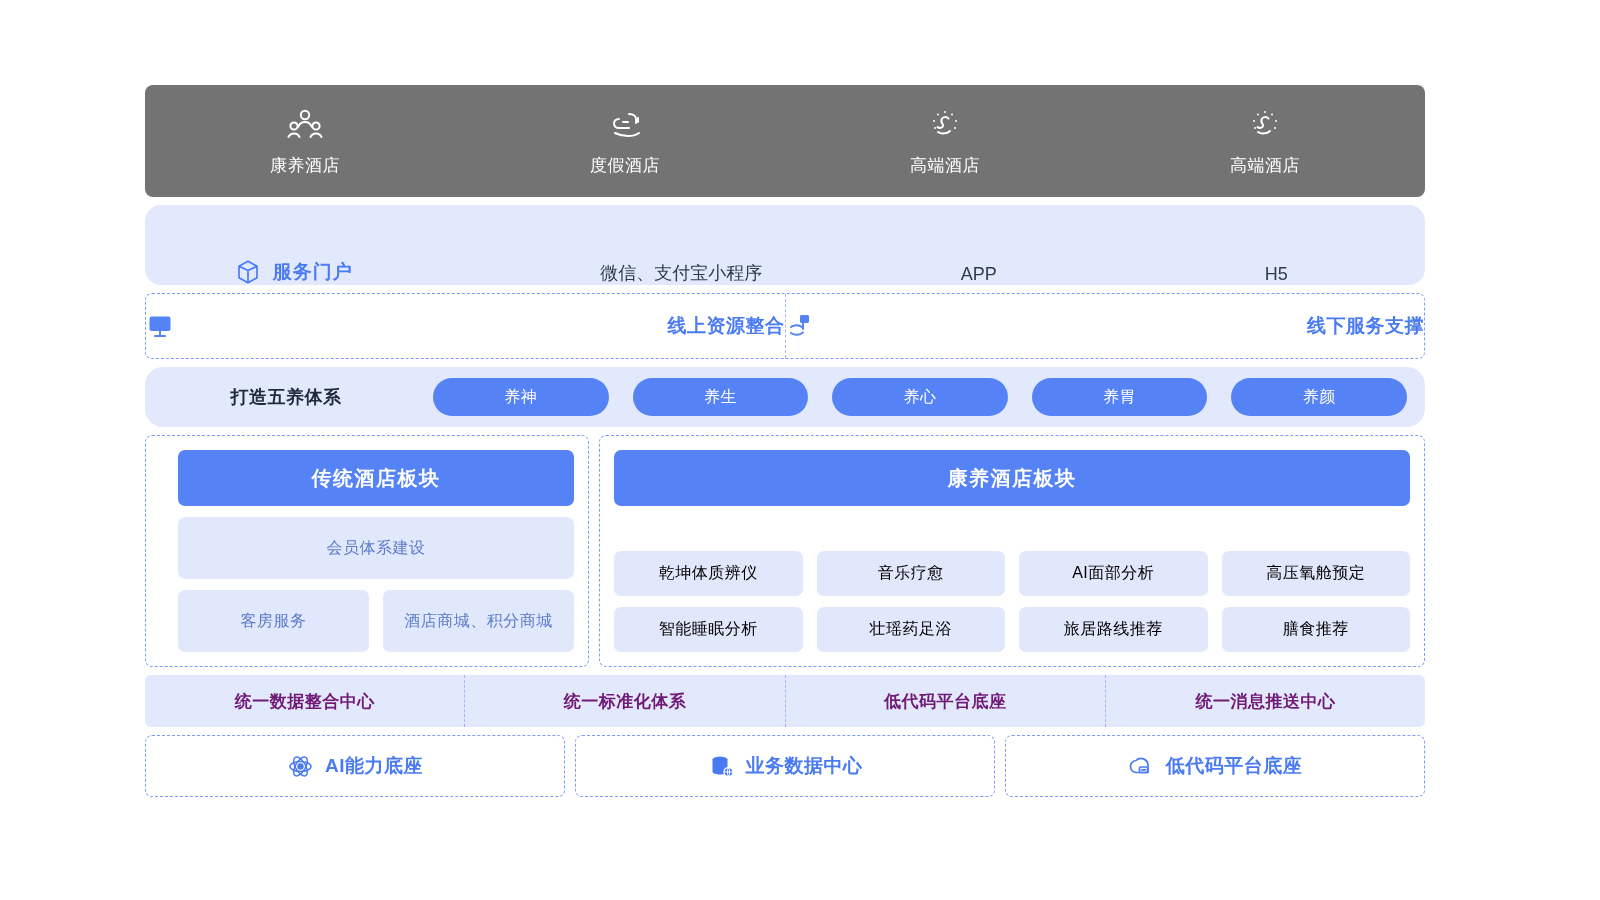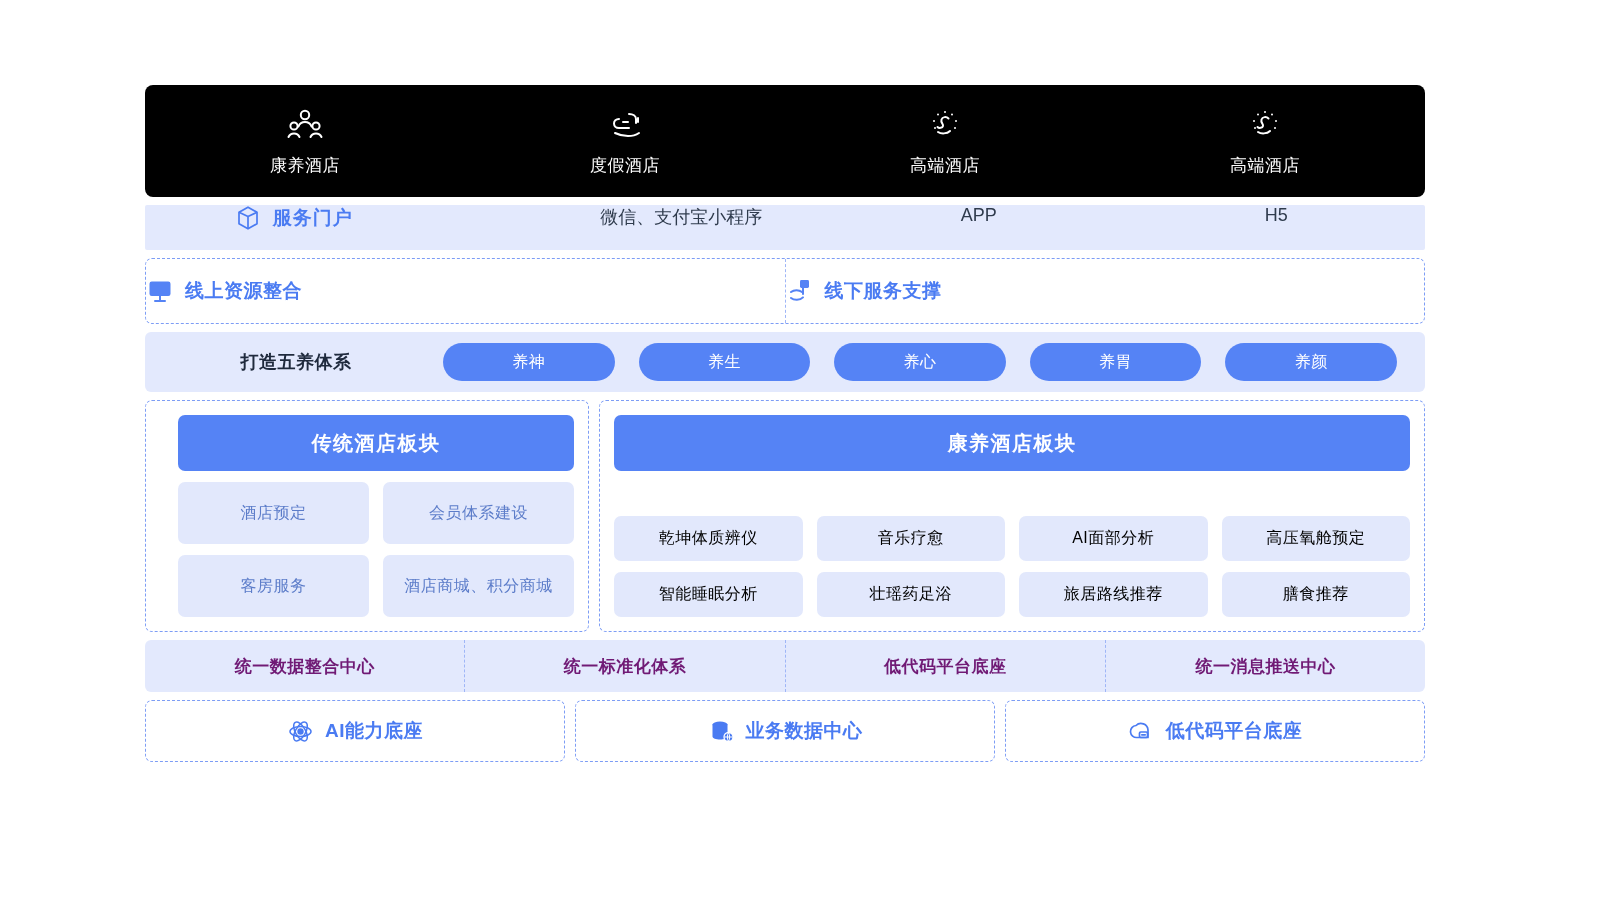--- a/index.html
+++ b/index.html
@@ -12,44 +12,44 @@
   .canvas {
     position: relative;
     width: 1600px; height: 900px;
     background: #fff;
     padding: 85px 170px 0 145px;
   }
   .stack { width: 1280px; display: flex; flex-direction: column; gap: 8px; }
 
   
   .hotel-bar {
-    background: #000000;
+    background: #737373;
     border-radius: 8px;
     height: 112px;
     display: flex;
     align-items: center;
   }
   .hotel-cell {
     flex: 1;
     display: flex; flex-direction: column;
     align-items: center; justify-content: center;
     gap: 8px;
   }
   .hotel-cell .ico { width: 40px; height: 40px; display: block; }
   .hotel-cell .lbl {
     color: #ffffff; font-size: 17px; letter-spacing: .5px;
   }
 
   
   .portal-bar {
     background: #e3e9fd;
-    border-radius: 2px;
-    height: 45px;
+    border-radius: 16px;
+    height: 80px;
     display: flex;
-    align-items: flex-start;
+    align-items: flex-end;
   }
   .portal-brand {
     flex: 1;
     display: flex; align-items: center; justify-content: center;
     gap: 12px;
     padding-right: 90px;
   }
   .portal-brand .ico { width: 26px; height: 26px; }
   .portal-brand .lbl {
     color: #4a7bf2; font-size: 19px; font-weight: bold; letter-spacing: 1px;
@@ -62,36 +62,36 @@
   
   .dashed-wrap {
     border: 1.4px dashed #7d9df5;
     border-radius: 7px;
     height: 66px;
     display: flex;
     align-items: stretch;
   }
   .dashed-half {
     flex: 1;
-    display: flex; align-items: center; justify-content: flex-start;
+    display: flex; align-items: center; justify-content: space-between;
     gap: 11px;
   }
   .dashed-half + .dashed-half { border-left: 1.4px dashed #9fb6f7; }
   .dashed-half .ico { width: 28px; height: 28px; }
   .dashed-half .lbl {
     color: #4a7bf2; font-size: 19px; font-weight: bold; letter-spacing: .5px;
   }
 
   
   .five-bar {
     background: #e3e9fd;
-    border-radius: 6px;
+    border-radius: 18px;
     height: 60px;
     display: flex; align-items: center;
-    padding: 0 16px;
+    padding: 0 6px;
   }
   .five-title {
     color: #1f2a3d; font-size: 18px; font-weight: bold;
     letter-spacing: .5px;
     width: 270px; text-align: center;
   }
   .five-pills { flex: 1; display: flex; align-items: center; }
   .pill {
     flex: 1;
     margin: 0 12px;
@@ -279,21 +279,20 @@
         <div class="pill">养颜</div>
       </div>
     </div>
 
     <div class="panels">
 
       <div class="panel left">
         <div class="panel-head">传统酒店板块</div>
         <div class="panel-grid">
           <div class="panel-row">
-            <div class="chip">酒店预定</div>
             <div class="chip">会员体系建设</div>
           </div>
           <div class="panel-row">
             <div class="chip">客房服务</div>
             <div class="chip">酒店商城、积分商城</div>
           </div>
         </div>
       </div>
 
       <div class="panel right">

